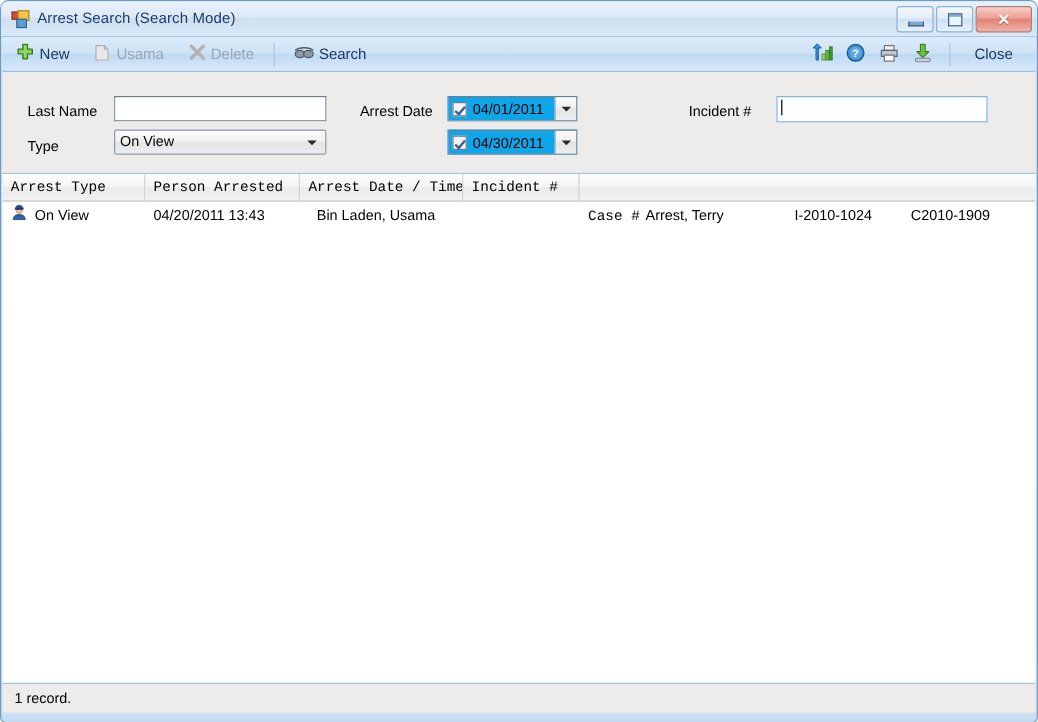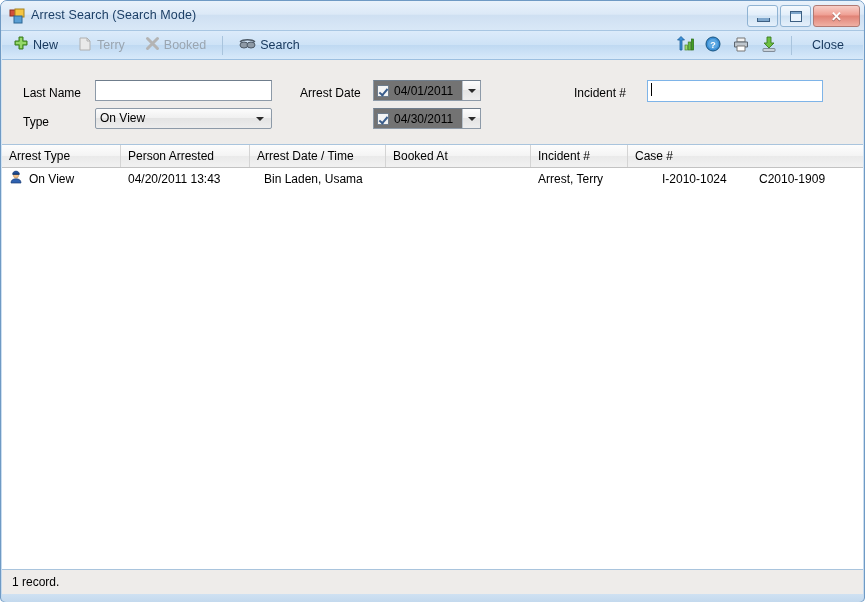--- a/index.html
+++ b/index.html
@@ -218,21 +218,21 @@
     right: 7px; top: 8px;
     width: 0; height: 0;
     border-left: 4px solid transparent;
     border-right: 4px solid transparent;
     border-top: 4px solid #2a2a2a;
   }
   .datebox {
     position: absolute;
     box-sizing: border-box;
     height: 21px;
-    background: #737373;
+    background: #0ea5e9;
     border: 1px solid #8d9aa8;
     border-top-color: #6f7d8c;
     display: flex;
     align-items: center;
     font-size: 12px;
   }
   .datebox .chk {
     width: 12px; height: 12px;
     margin: 0 5px 0 3px;
     box-sizing: border-box;
@@ -289,20 +289,21 @@
   }
   .grid-head .th {
     box-sizing: border-box;
     padding: 4px 0 16px 7px;
     font-size: 12px;
     color: #000;
     border-right: 1px solid #d4d4d4;
     white-space: nowrap;
     overflow: hidden;
     cursor: default;
+    font-family: Liberation Mono, monospace;
   }
   .grid-head .th:last-child { border-right: none; }
   .grid-row {
     display: flex;
     height: 21px;
     align-items: center;
     cursor: default;
   }
   .grid-row .td {
     box-sizing: border-box;
@@ -379,30 +380,30 @@
       <span>New</span>
     </div>
 
     <div class="tb-item disabled">
       <span>
         <svg width="16" height="16" viewBox="0 0 16 16">
           <path d="M3 2h7l3 3v9H3z" fill="#e9e9e9" stroke="#b0b0b0" stroke-width="1"></path>
           <path d="M10 2v3h3" fill="none" stroke="#b0b0b0" stroke-width="1"></path>
         </svg>
       </span>
-      <span>Terry</span>
+      <span>Usama</span>
     </div>
 
     <div class="tb-item disabled">
       <span>
         <svg width="16" height="16" viewBox="0 0 16 16">
           <path d="M3.5 2.5l10 10M13.5 2.5l-10 10" stroke="#b4b4b4" stroke-width="3" stroke-linecap="round"></path>
         </svg>
       </span>
-      <span>Booked</span>
+      <span>Delete</span>
     </div>
 
     <div class="tb-sep"></div>
 
     <div class="tb-item">
       <span>
         <svg width="17" height="16" viewBox="0 0 17 16">
           <ellipse cx="5" cy="9" rx="4" ry="3" fill="#8e9aa6" stroke="#4c5864" stroke-width="1"></ellipse>
           <ellipse cx="12" cy="9" rx="4" ry="3" fill="#8e9aa6" stroke="#4c5864" stroke-width="1"></ellipse>
           <path d="M1 6c3-3 12-3 15 0" fill="none" stroke="#4c5864" stroke-width="1.3"></path>
@@ -489,23 +490,22 @@
       <span class="caret"></span><span></span>
     </div>
   </div>
 
   <div class="grid">
 
     <div class="grid-head">
       <div class="th" style="width:119px;">Arrest Type</div>
       <div class="th" style="width:129px;">Person Arrested</div>
       <div class="th" style="width:136px;">Arrest Date / Time</div>
-      <div class="th" style="width:145px;">Booked At</div>
       <div class="th" style="width:97px;">Incident #</div>
-      <div class="th" style="width:111px;">Case #</div>
+      <div class="th" style="width:111px;margin-top:24px;">Case #</div>
     </div>
 
     <div class="grid-row">
       <div class="td" style="width:119px;">
         <span class="cop-icon">
           <svg width="14" height="14" viewBox="0 0 14 14">
             <path d="M2 13c0-3 2.2-4.2 5-4.2S12 10 12 13z" fill="#2f62b0" stroke="#1b3e75" stroke-width="0.7"></path>
             <circle cx="7" cy="5.3" r="2.6" fill="#f2c08a" stroke="#b98a52" stroke-width="0.6"></circle>
             <path d="M3.7 4.1c0-1.8 1.5-3 3.3-3s3.3 1.2 3.3 3z" fill="#22509a" stroke="#16376b" stroke-width="0.6"></path>
             <rect x="3.5" y="3.7" width="7" height="1.1" fill="#16376b"></rect>

